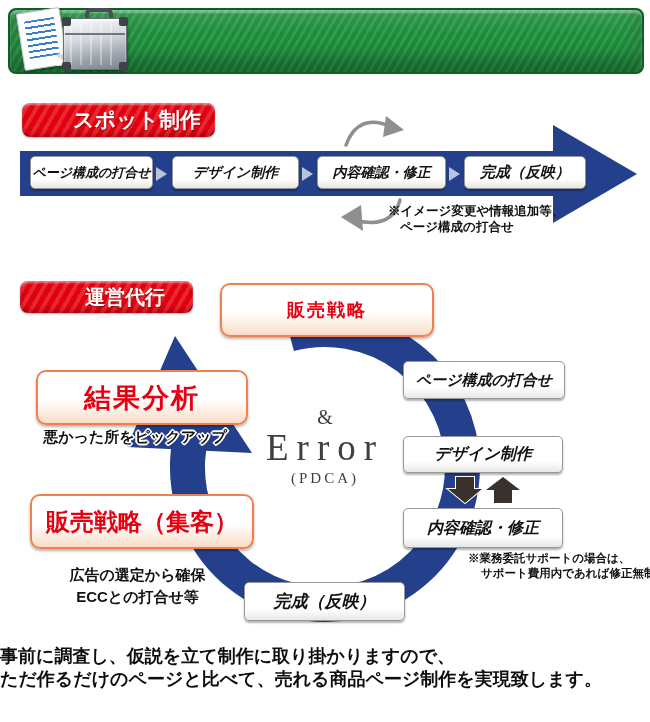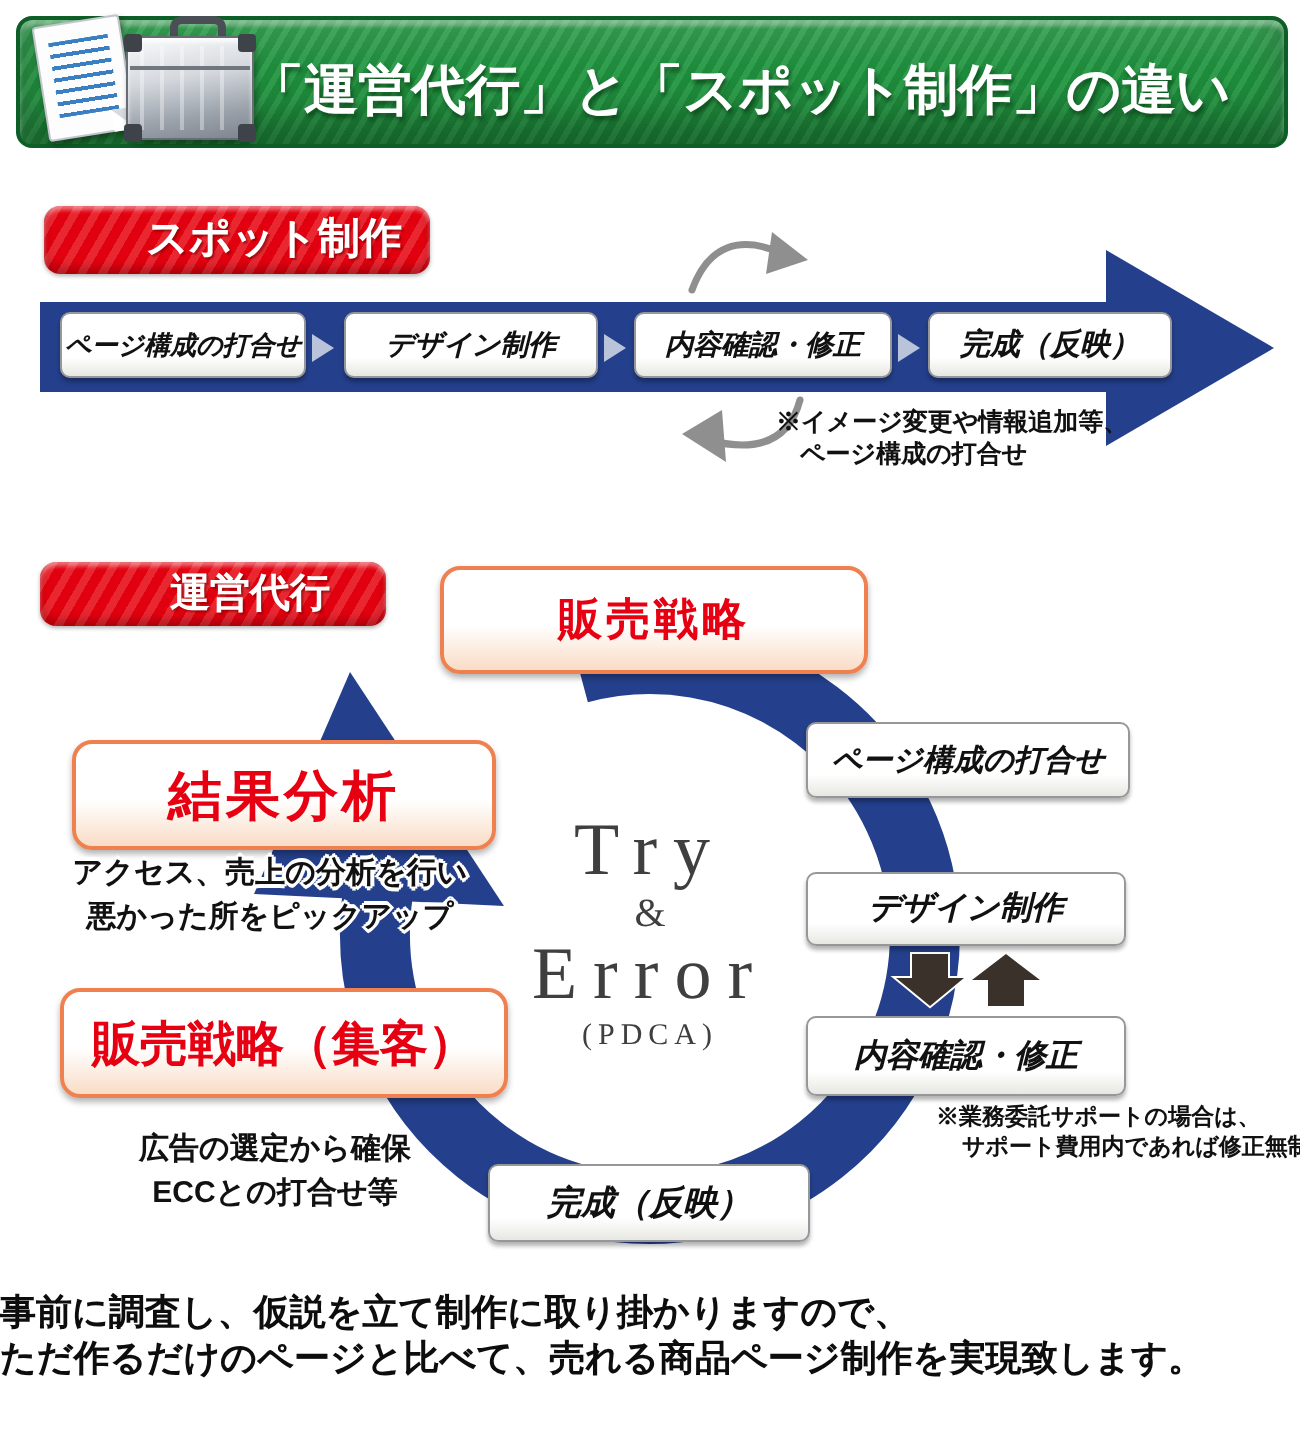--- a/index.html
+++ b/index.html
@@ -60,21 +60,21 @@
   .fbox4{left:464px;top:156px;width:120px;height:31px;font-size:15px;}
   .ftri{width:0;height:0;border-top:7px solid transparent;border-bottom:7px solid transparent;
     border-left:11px solid #b9c3d9;top:167px;}
   .spot-note{font-size:12.5px;font-weight:bold;color:#111;white-space:nowrap;}
 
   
   .rbox{background:linear-gradient(#ffffff 55%,#f9dcc6);border:2px solid #ef8050;
     border-radius:10px;box-shadow:0 2px 3px rgba(0,0,0,.3);
     display:flex;align-items:center;justify-content:center;
     color:#e60012;font-weight:bold;white-space:nowrap;}
-  .rbox-sales{left:220px;top:283px;width:210px;height:50px;font-size:22px;letter-spacing:2px;}
+  .rbox-sales{left:220px;top:283px;width:210px;height:50px;font-size:18px;letter-spacing:2px;}
   .rbox-analysis{left:36px;top:370px;width:208px;height:51px;font-size:27px;letter-spacing:2px;}
   .rbox-access{left:30px;top:494px;width:220px;height:51px;font-size:24px;}
   .abox1{left:403px;top:361px;width:160px;height:36px;font-size:15px;}
   .abox2{left:403px;top:436px;width:158px;height:35px;font-size:16px;}
   .abox3{left:403px;top:508px;width:158px;height:38px;font-size:16px;}
   .abox4{left:244px;top:582px;width:159px;height:37px;font-size:17px;}
   .outline{text-shadow:-1px -1px 0 #fff,1px -1px 0 #fff,-1px 1px 0 #fff,1px 1px 0 #fff,
     -2px 0 0 #fff,2px 0 0 #fff,0 2px 0 #fff,0 -2px 0 #fff;}
   .small-note{font-weight:bold;color:#111;text-align:center;font-size:15px;line-height:22px;}
   .agency-note{font-size:11.5px;font-weight:bold;color:#111;white-space:nowrap;}
@@ -102,21 +102,20 @@
     <div class="case-handle"></div>
     <div class="case-body">
       <div class="case-ridges"></div>
       <div class="case-seam"></div>
       <div class="case-corner" style="left:-2px;top:-2px;"></div>
       <div class="case-corner" style="right:-2px;top:-2px;"></div>
       <div class="case-corner" style="left:-2px;bottom:-2px;"></div>
       <div class="case-corner" style="right:-2px;bottom:-2px;"></div>
     </div>
   </div>
-  <div class="abs title">「運営代行」と「スポット制作」の違い</div>
 
   <div class="abs chip chip-spot">スポット制作</div>
   <div class="abs flow-bar"></div>
   <div class="abs flow-head"></div>
   <div class="abs wbox fbox1">ページ構成の打合せ</div>
   <div class="abs ftri" style="left:156px;"></div>
   <div class="abs wbox fbox2">デザイン制作</div>
   <div class="abs ftri" style="left:302px;"></div>
   <div class="abs wbox fbox3">内容確認・修正</div>
   <div class="abs ftri" style="left:449px;"></div>
@@ -138,35 +137,33 @@
     <polygon points="175,66 127,177 252,183" fill="#24408c"></polygon>
     <polygon points="456,207 474,207 474,219 482,219 465,233 448,219 456,219" fill="#3b312b" stroke="#ffffff" stroke-width="2" paint-order="stroke"></polygon>
     <polygon points="494,233 512,233 512,220 520,220 503,207 486,220 494,220" fill="#3b312b" stroke="#ffffff" stroke-width="2" paint-order="stroke"></polygon>
   </svg>
 
   <div class="abs rbox rbox-sales">販売戦略</div>
   <div class="abs rbox rbox-analysis">結果分析</div>
   <div class="abs rbox rbox-access">販売戦略（集客）</div>
 
   <div class="abs small-note outline" style="left:25px;top:426px;width:220px;">
-    <div>アクセス、売上の分析を行い</div>
     <div>悪かった所をピックアップ</div>
   </div>
   <div class="abs small-note outline" style="left:40px;top:552px;width:195px;margin-top:12px;">
     <div>広告の選定から確保</div>
     <div>ECCとの打合せ等</div>
   </div>
 
   <div class="abs wbox abox1">ページ構成の打合せ</div>
   <div class="abs wbox abox2">デザイン制作</div>
   <div class="abs wbox abox3">内容確認・修正</div>
   <div class="abs wbox abox4">完成（反映）</div>
 
   <div class="abs center-txt">
-    <div class="ct1">Try</div>
     <div class="ct2">&amp;</div>
     <div class="ct3">Error</div>
     <div class="ct4">(PDCA)</div>
   </div>
 
   <div class="abs agency-note" style="left:468px;top:551px;">※業務委託サポートの場合は、</div>
   <div class="abs agency-note" style="left:481px;top:566px;">サポート費用内であれば修正無制限</div>
 
   <div class="abs footer">
     <div>事前に調査し、仮説を立て制作に取り掛かりますので、</div>

